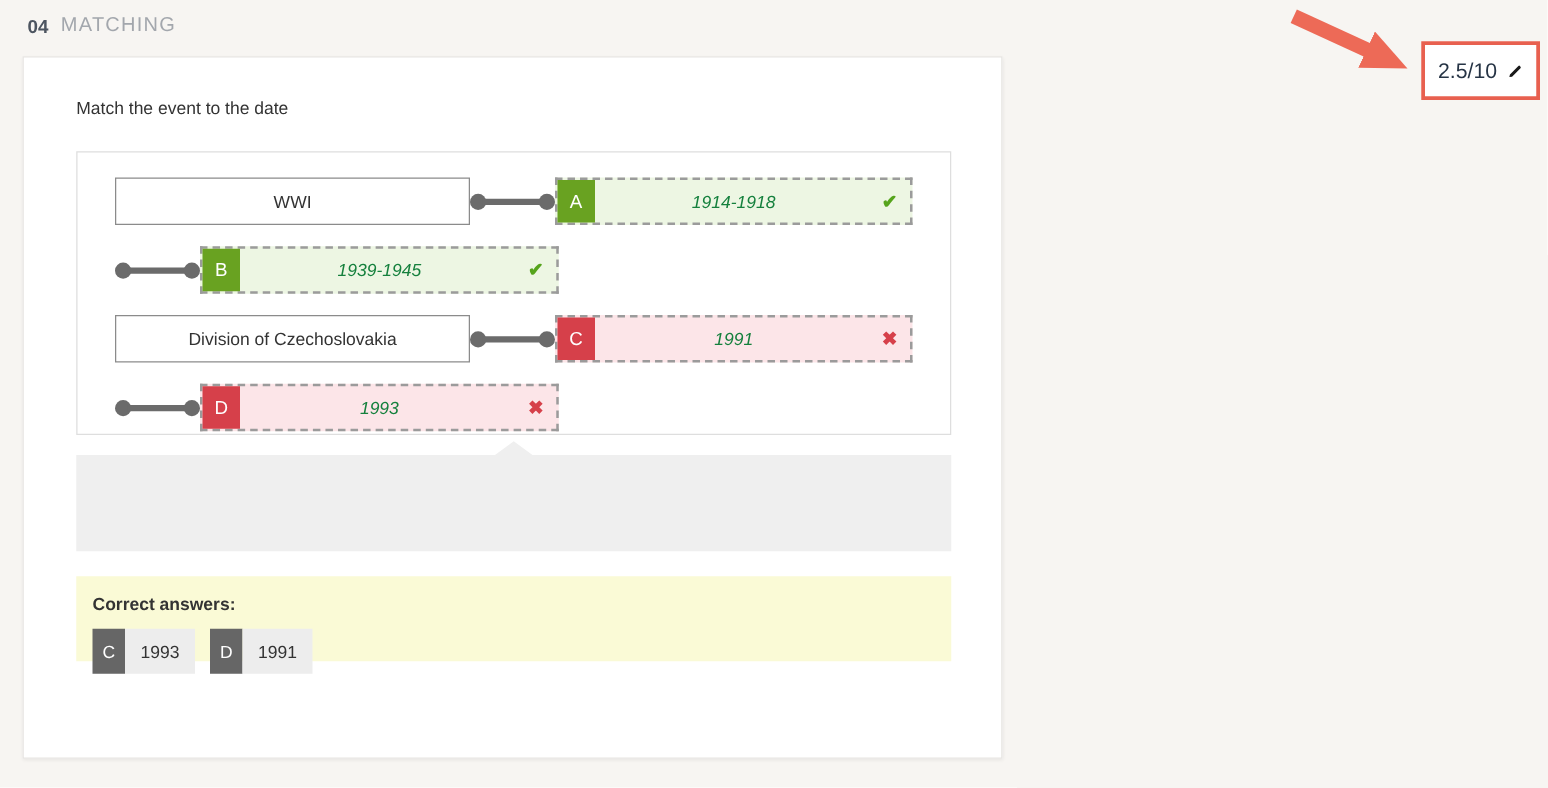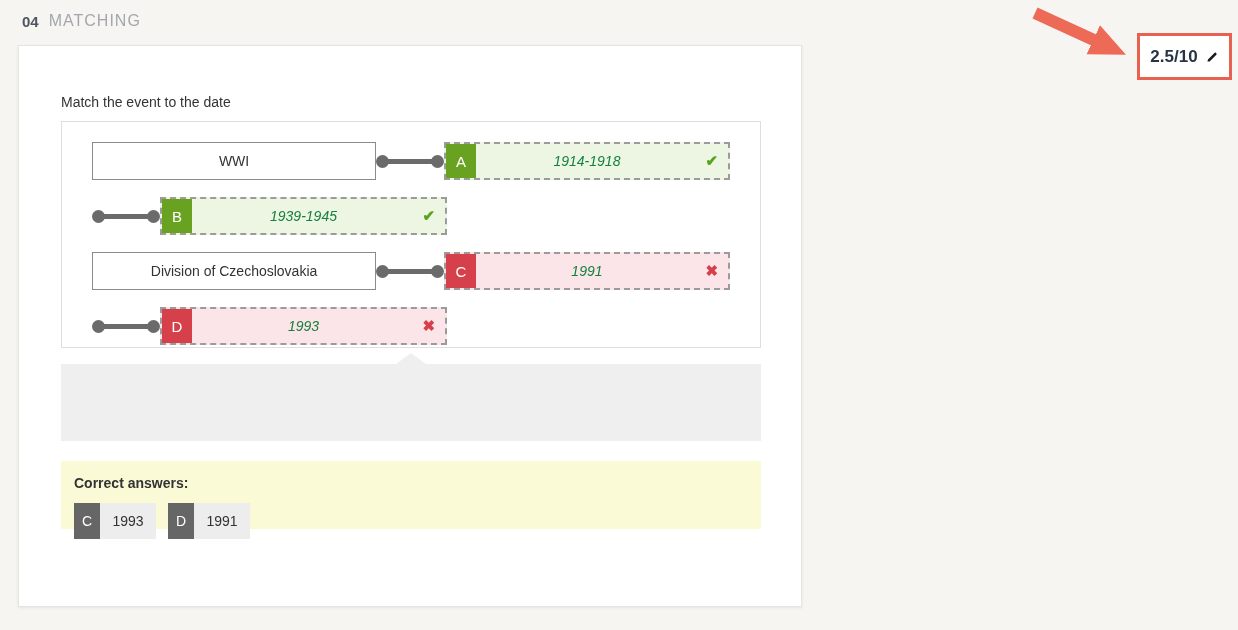--- a/index.html
+++ b/index.html
@@ -17,30 +17,30 @@
   .q-type { font-size: 16px; color: #a3a7ad; margin-left: 10px; letter-spacing: 1px; }
 
   
   .score-arrow { position: absolute; left: 1026px; top: 4px; }
   .score-badge {
     position: absolute; left: 1137px; top: 33px; width: 95px; height: 47px;
     background: #ffffff; border: 3px solid #e8604f;
     display: flex; align-items: center; justify-content: center; gap: 7px;
     cursor: pointer;
   }
-  .score-value { font-size: 17px; font-weight: bold; color: #263445; }
+  .score-value { font-size: 17px; font-weight: normal; color: #263445; }
   .pencil-icon { display: inline-flex; }
 
   
   .card {
     position: absolute; left: 18px; top: 45px; width: 784px; height: 562px;
     background: #ffffff; border: 1px solid #e6e4e1;
     box-shadow: 0 1px 3px rgba(0,0,0,0.07);
   }
-  .prompt { position: absolute; left: 42px; top: 48px; font-size: 14px; color: #333333; }
+  .prompt { position: absolute; left: 42px; top: 32px; font-size: 14px; color: #333333; }
 
   
   .match-panel {
     position: absolute; left: 42px; top: 75px; width: 700px; height: 227px;
     border: 1px solid #dedede; background: #ffffff;
     padding: 20px 30px 0 30px;
   }
   .match-row { display: flex; align-items: center; height: 38px; margin-bottom: 17px; }
   .source-box {
     width: 285px; height: 38px; background: #ffffff; border: 1px solid #8b8b8b;

